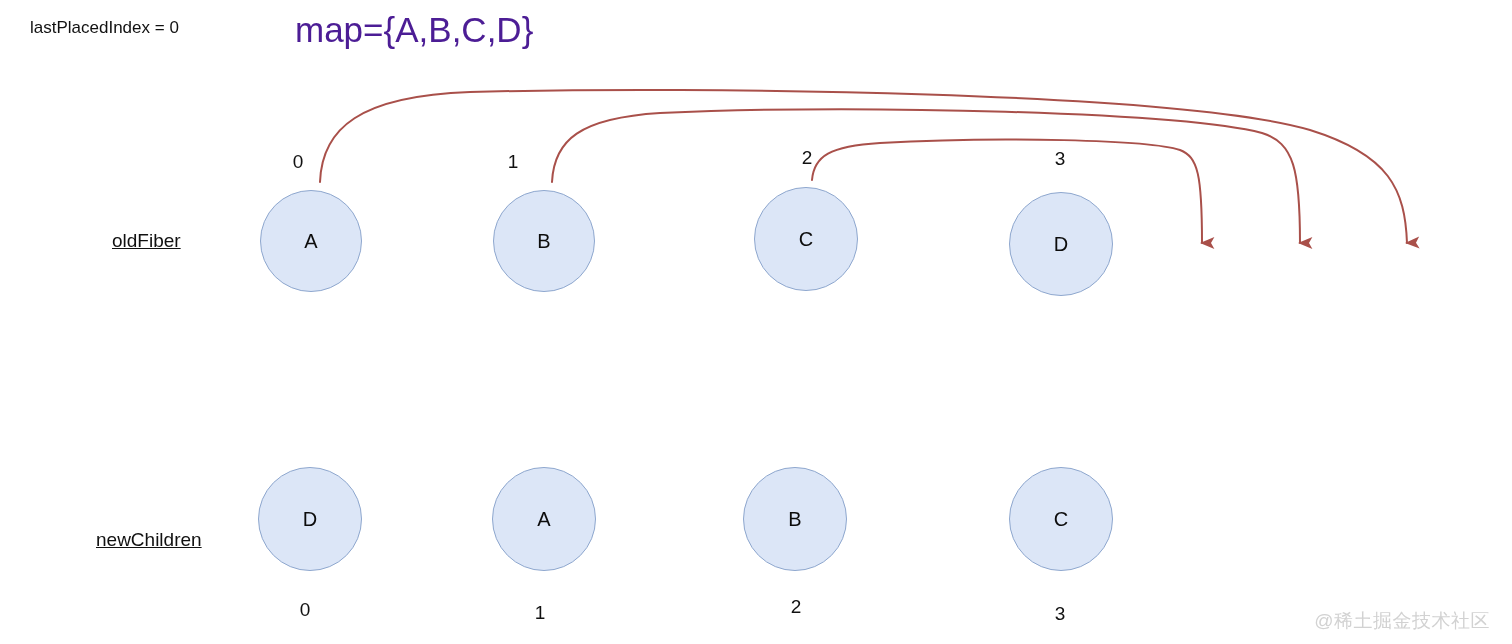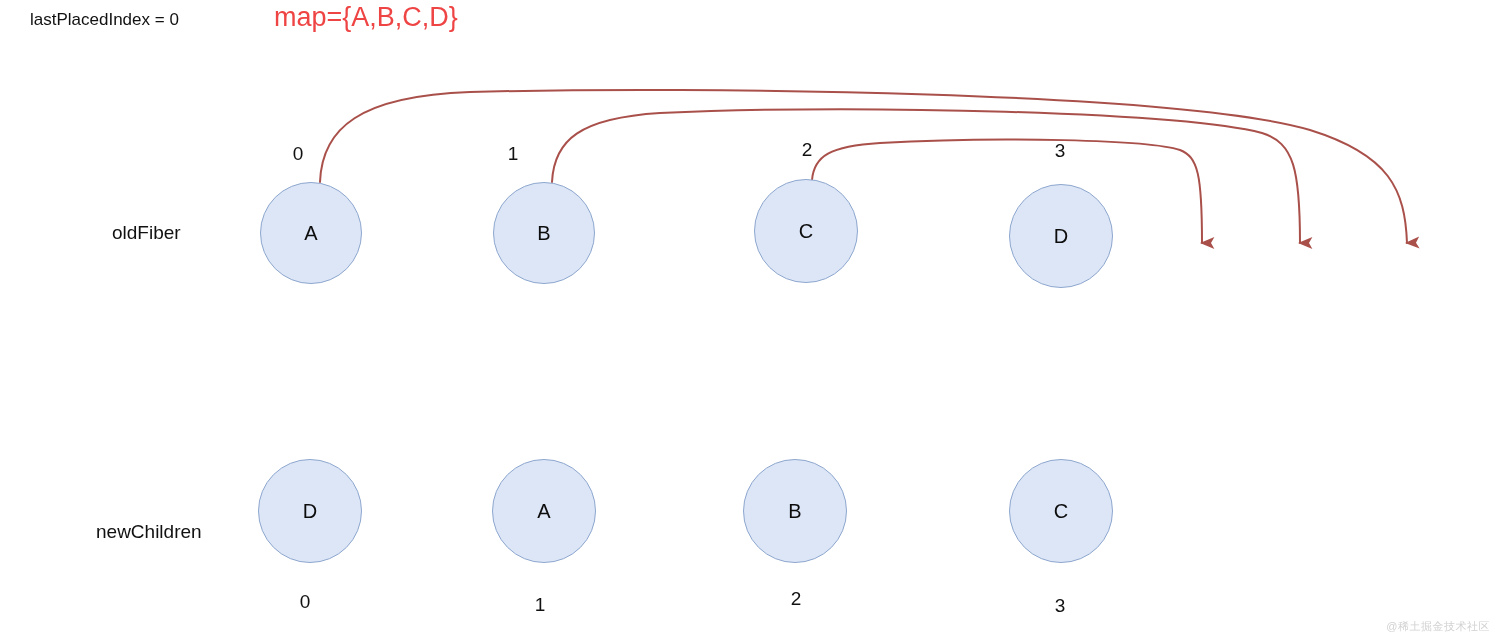--- a/index.html
+++ b/index.html
@@ -14,44 +14,45 @@
     overflow: hidden;
     font-family: "Liberation Sans", sans-serif;
     color: #000000;
   }
   #canvas {
     position: absolute;
     inset: 0;
     width: 1512px;
     height: 644px;
   }
-  .abs { position: absolute; }
+  .abs { position: absolute; margin-top: 8px; }
 
   
   .hdr-last {
     left: 30px;
     top: 10px;
     font-size: 17px;
     color: #111111;
     white-space: nowrap;
   }
   .hdr-map {
-    left: 274px;
+    left: 295px;
     top: 2px;
-    font-size: 27px;
-    color: #ef4444;
+    font-size: 35px;
+    color: #4c1d95;
     white-space: nowrap;
   }
 
   
   .row-label {
     font-size: 19px;
     color: #111111;
     white-space: nowrap;
     text-align: right;
+    text-decoration: underline;
   }
   .row-label-old   { left: 112px; top: 222px; }
   .row-label-new   { left:  96px; top: 521px; }
 
   
   .node {
     border-radius: 50%;
     background: #dce6f7;
     border: 1.4px solid #8ea7ce;
     box-sizing: border-box;
@@ -67,21 +68,21 @@
     font-size: 19px;
     color: #111111;
     white-space: nowrap;
     text-align: center;
   }
 
   
   .watermark {
     right: 22px;
     bottom: 10px;
-    font-size: 11px;
+    font-size: 19px;
     color: #d2d2d2;
     white-space: nowrap;
     letter-spacing: 0.5px;
   }
 </style>
 </head>
 <body>
 
 <div>
 

